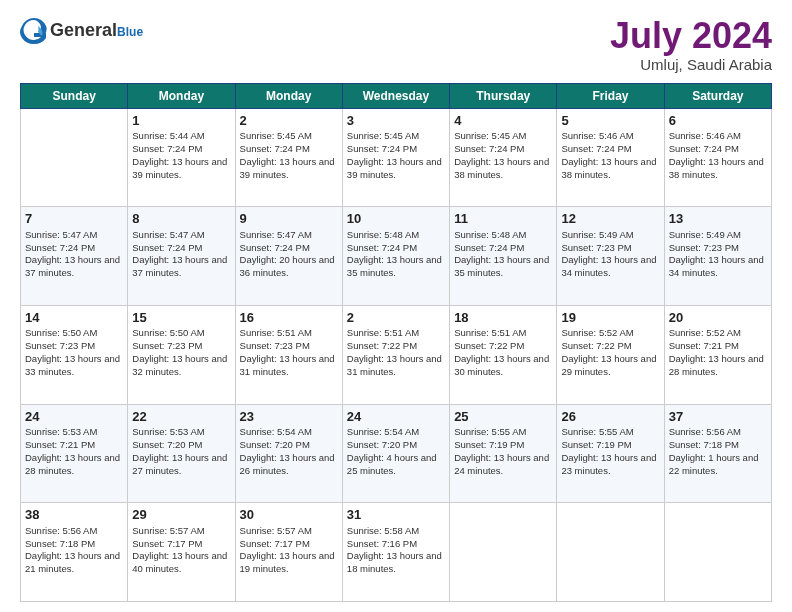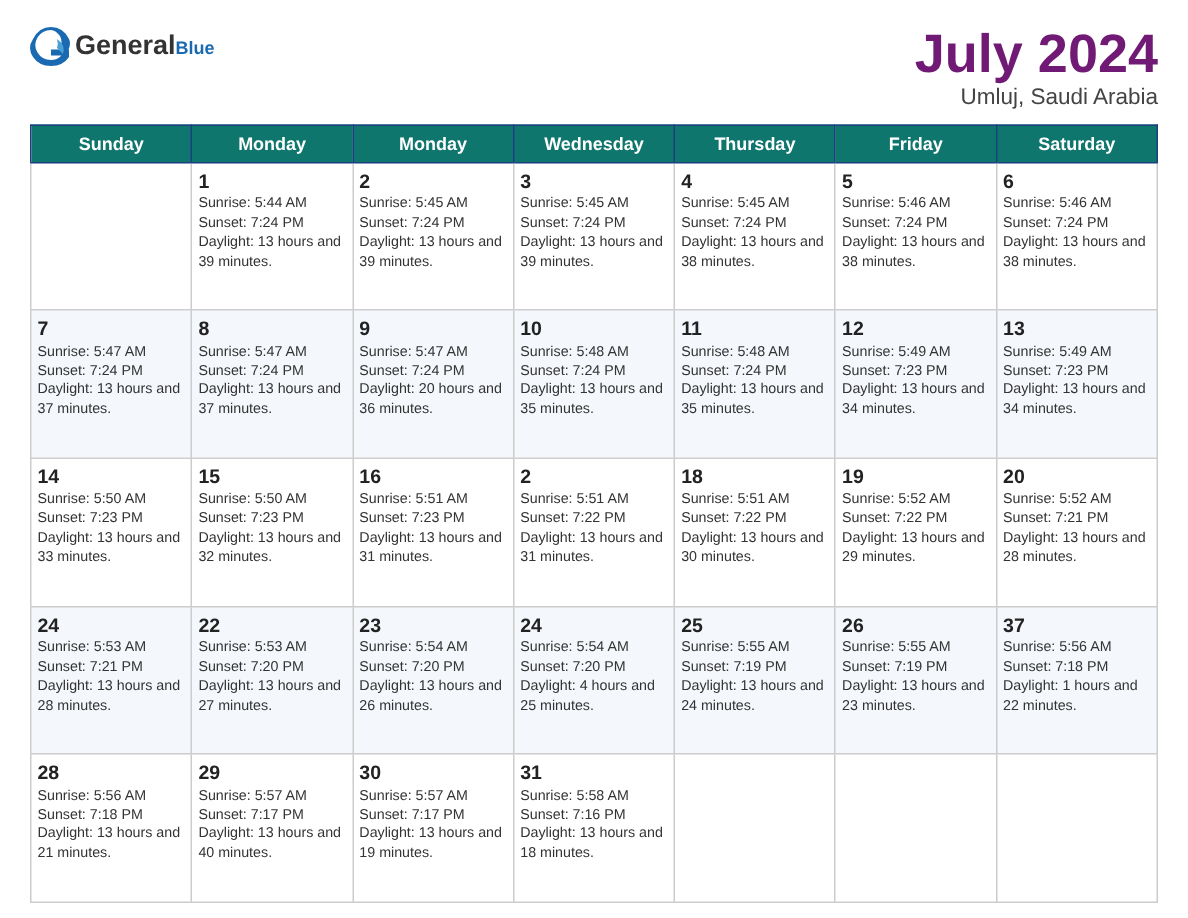--- a/index.html
+++ b/index.html
@@ -151,21 +151,21 @@
         <tr class="week-row">
           <td><span class="day-number">24</span><span>Sunrise: 5:53 AM</span><br><span>Sunset: 7:21 PM</span><br><span>Daylight: 13 hours and 28 minutes.</span></td>
           <td><span class="day-number">22</span><span>Sunrise: 5:53 AM</span><br><span>Sunset: 7:20 PM</span><br><span>Daylight: 13 hours and 27 minutes.</span></td>
           <td><span class="day-number">23</span><span>Sunrise: 5:54 AM</span><br><span>Sunset: 7:20 PM</span><br><span>Daylight: 13 hours and 26 minutes.</span></td>
           <td><span class="day-number">24</span><span>Sunrise: 5:54 AM</span><br><span>Sunset: 7:20 PM</span><br><span>Daylight: 4 hours and 25 minutes.</span></td>
           <td><span class="day-number">25</span><span>Sunrise: 5:55 AM</span><br><span>Sunset: 7:19 PM</span><br><span>Daylight: 13 hours and 24 minutes.</span></td>
           <td><span class="day-number">26</span><span>Sunrise: 5:55 AM</span><br><span>Sunset: 7:19 PM</span><br><span>Daylight: 13 hours and 23 minutes.</span></td>
           <td><span class="day-number">37</span><span>Sunrise: 5:56 AM</span><br><span>Sunset: 7:18 PM</span><br><span>Daylight: 1 hours and 22 minutes.</span></td>
         </tr>
         <tr class="week-row">
-          <td><span class="day-number">28</span><span>Sunrise: 5:56 AM</span><br><span>Sunset: 7:18 PM</span><br><span>Daylight: 13 hours and 21 minutes.</span></td>
+          <td><span class="day-number">38</span><span>Sunrise: 5:56 AM</span><br><span>Sunset: 7:18 PM</span><br><span>Daylight: 13 hours and 21 minutes.</span></td>
           <td><span class="day-number">29</span><span>Sunrise: 5:57 AM</span><br><span>Sunset: 7:17 PM</span><br><span>Daylight: 13 hours and 40 minutes.</span></td>
           <td><span class="day-number">30</span><span>Sunrise: 5:57 AM</span><br><span>Sunset: 7:17 PM</span><br><span>Daylight: 13 hours and 19 minutes.</span></td>
           <td><span class="day-number">31</span><span>Sunrise: 5:58 AM</span><br><span>Sunset: 7:16 PM</span><br><span>Daylight: 13 hours and 18 minutes.</span></td>
           <td class="empty-cell"></td>
           <td class="empty-cell"></td>
           <td class="empty-cell"></td>
         </tr>
       </tbody>
   </table>
 </div>

